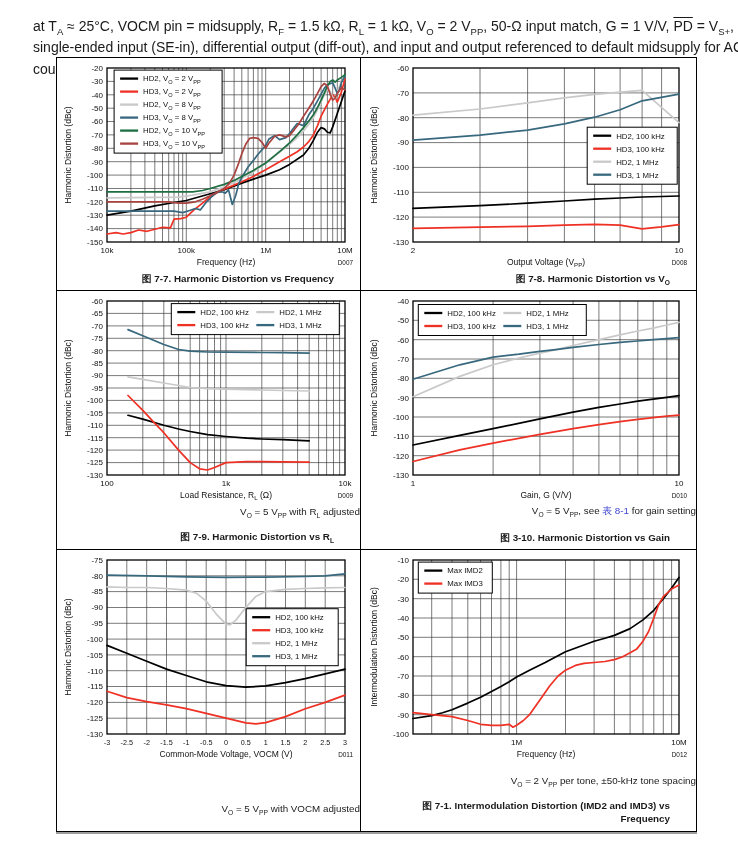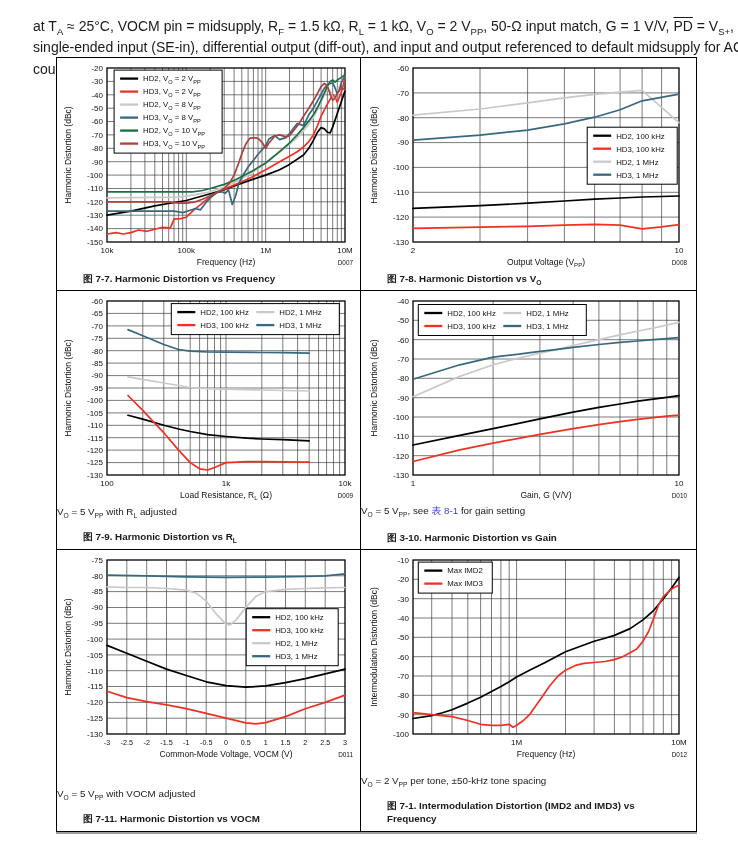--- a/index.html
+++ b/index.html
@@ -6,21 +6,21 @@
   body{width:738px;height:841px;background:#fff;font-family:"Liberation Sans",sans-serif;color:#1a1a1a;position:relative;overflow:hidden;}
   .hdr{position:absolute;left:5px;top:2px;width:730px;font-size:14px;line-height:1.52;margin-left:28px;}
   sub{font-size:68%;line-height:0;}
   .ov{text-decoration:overline;}
   .tbl{position:absolute;left:56px;top:57px;width:641px;height:775px;border:1.5px solid #000;box-sizing:border-box;display:grid;grid-template-columns:304px 1fr;grid-template-rows:233px 259px 1fr;background:#fff;box-shadow:0 2px 0 #9d9d9d;}
   .cell{box-sizing:border-box;display:flex;flex-direction:column;align-items:center;justify-content:space-between;padding:2px 0 4px;overflow:hidden;}
   .br{border-right:1.4px solid #000;}
   .bb{border-bottom:1.4px solid #000;}
   svg.chart{display:block;flex:0 0 auto;}
   svg text{font-family:"Liberation Sans",sans-serif;fill:#111;}
-  .caps{text-align:left;width:100%;}
+  .caps{text-align:right;width:100%;}
   .subcap{font-size:9.8px;margin-bottom:13px;}
   .subcap:empty{display:none;}
   .cap{font-size:9.8px;font-weight:bold;line-height:1.35;padding:0 26px;margin-bottom:2px;}
 </style>
 </head>
 <body>
 
 <p class="hdr">at T<sub>A</sub> ≈ 25°C, VOCM pin = midsupply, R<sub>F</sub> = 1.5 kΩ, R<sub>L</sub> = 1 kΩ, V<sub>O</sub> = 2 V<sub>PP</sub>, 50-Ω input match, G = 1 V/V, <span class="ov">PD</span> = V<sub>S+</sub>, single-ended input (SE-in), differential output (diff-out), and input and output referenced to default midsupply for AC-coupled tests (unless otherwise noted); see <span style="color: rgb(61, 67, 210);">图 8-1</span> for a gain of 1-V/V test circuit.</p>
 
 <div class="tbl">
@@ -273,21 +273,20 @@
           <line x1="191.2" y1="78.2" x2="209.2" y2="78.2" stroke="#ee3124" stroke-width="2.3"></line>
           <text x="214.2" y="81.0" font-size="7.8"><tspan dy="0.00" font-size="7.8">HD3,&nbsp;100&nbsp;kHz</tspan></text>
           <line x1="191.2" y1="91.2" x2="209.2" y2="91.2" stroke="#c9c9c9" stroke-width="2.3"></line>
           <text x="214.2" y="94.0" font-size="7.8"><tspan dy="0.00" font-size="7.8">HD2,&nbsp;1&nbsp;MHz</tspan></text>
           <line x1="191.2" y1="104.2" x2="209.2" y2="104.2" stroke="#38687e" stroke-width="2.3"></line>
           <text x="214.2" y="107.0" font-size="7.8"><tspan dy="0.00" font-size="7.8">HD3,&nbsp;1&nbsp;MHz</tspan></text>
         </g>
       </svg>
     <div class="caps">
       <div class="subcap">V<sub>O</sub> = 5 V<sub>PP</sub> with VOCM adjusted</div>
-      <div class="cap">图 7-11. Harmonic Distortion vs VOCM</div>
     </div>
   </div>
   <div class="cell">
     <svg class="chart" width="324" height="212" viewBox="0 0 324 212">
         <path d="M64.7 8V182M85.0 8V182M100.8 8V182M113.6 8V182M124.5 8V182M133.9 8V182M142.2 8V182M149.6 8V182M198.5 8V182M227.1 8V182M247.4 8V182M263.1 8V182M276.0 8V182M286.8 8V182M296.3 8V182M304.6 8V182M46 162.7H312M46 143.3H312M46 124.0H312M46 104.7H312M46 85.3H312M46 66.0H312M46 46.7H312M46 27.3H312" stroke="#333333" stroke-width="0.65" fill="none"></path>
         <rect x="46" y="8" width="266" height="174" fill="none" stroke="#000" stroke-width="1.3"></rect>
         <g>
           <text x="42" y="184.8" text-anchor="end" font-size="8">-100</text>
           <text x="42" y="165.5" text-anchor="end" font-size="8">-90</text>
           <text x="42" y="146.1" text-anchor="end" font-size="8">-80</text>

